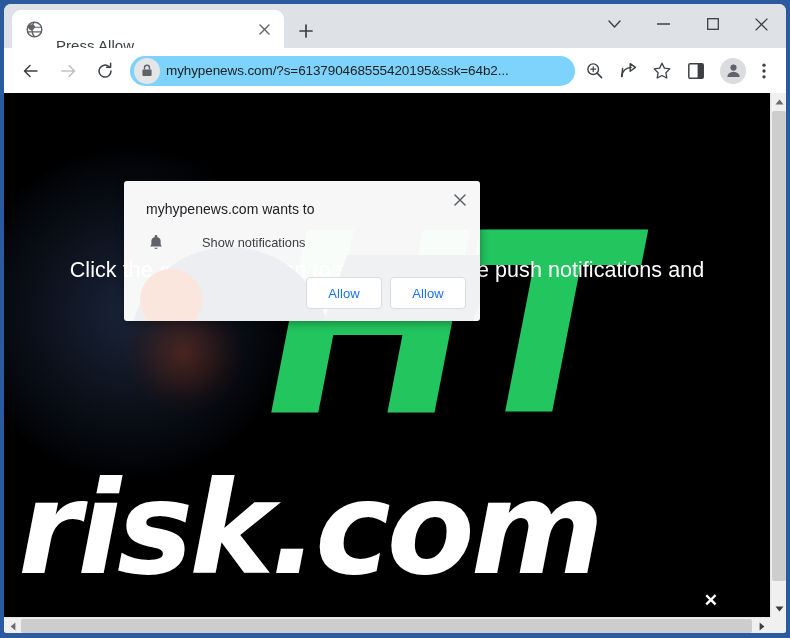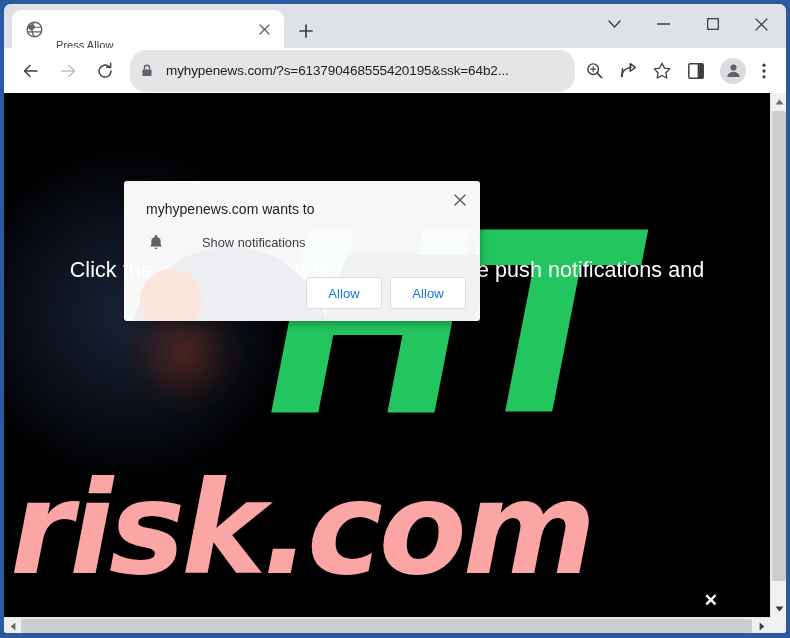--- a/index.html
+++ b/index.html
@@ -51,21 +51,21 @@
 
   .tab-favicon {
     width: 17px; height: 17px;
     flex: 0 0 17px;
     margin-right: 13px;
     display: block;
   }
 
   .tab-title {
     flex: 1;
-    font-size: 11px;
+    font-size: 15px;
     color: #3c4043;
     white-space: nowrap;
     overflow: hidden;
     text-overflow: ellipsis;
     letter-spacing: .05px;
     margin-top: 32px;
   }
 
   .tab-close {
     width: 20px; height: 20px;
@@ -109,22 +109,22 @@
     width: 32px; height: 32px;
     flex: 0 0 32px;
     display: flex; align-items: center; justify-content: center;
     border-radius: 50%;
     margin-right: 5px;
   }
   .nav-btn.reload { margin-right: 9px; }
 
   .omnibox {
     flex: 1;
-    height: 42px;
-    background: #e5e5e5;
+    height: 30px;
+    background: #7dd3fc;
     border-radius: 16px;
     display: flex;
     align-items: center;
     padding: 0 6px 0 4px;
     min-width: 0;
   }
 
   .lock-chip {
     width: 26px; height: 26px;
     flex: 0 0 26px;
@@ -203,26 +203,26 @@
     font-family: "DejaVu Sans", sans-serif;
     color: #22c55e;
     letter-spacing: -14px;
     line-height: 1;
     white-space: nowrap;
     user-select: none;
   }
 
   .wm-bottom {
     position: absolute;
-    left: 6px; top: 372px;
+    left: 14px; top: 372px;
     font-size: 128px;
     font-weight: 700;
     font-style: italic;
     font-family: "DejaVu Sans", sans-serif;
-    color: #fca5a5;
+    color: #ffffff;
     letter-spacing: -4px;
     line-height: 1;
     white-space: nowrap;
     user-select: none;
   }
 
   
   .headline {
     position: absolute;
     left: 30px; top: 165px;

